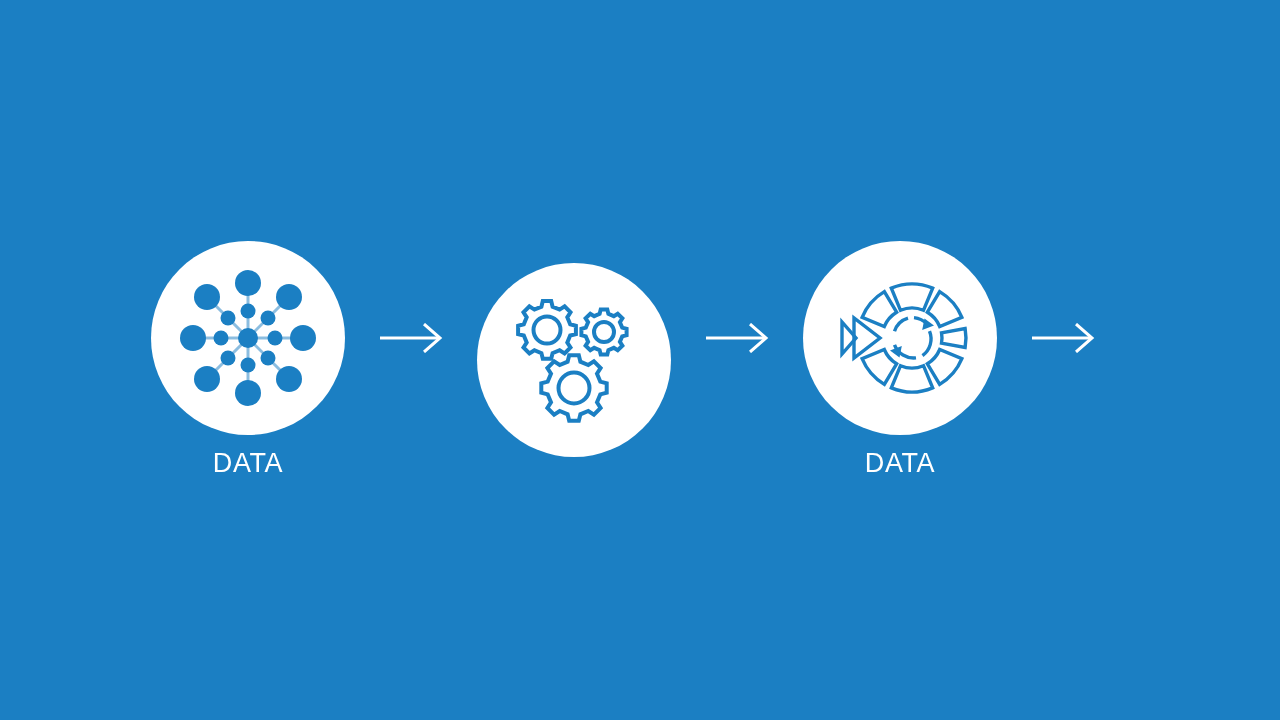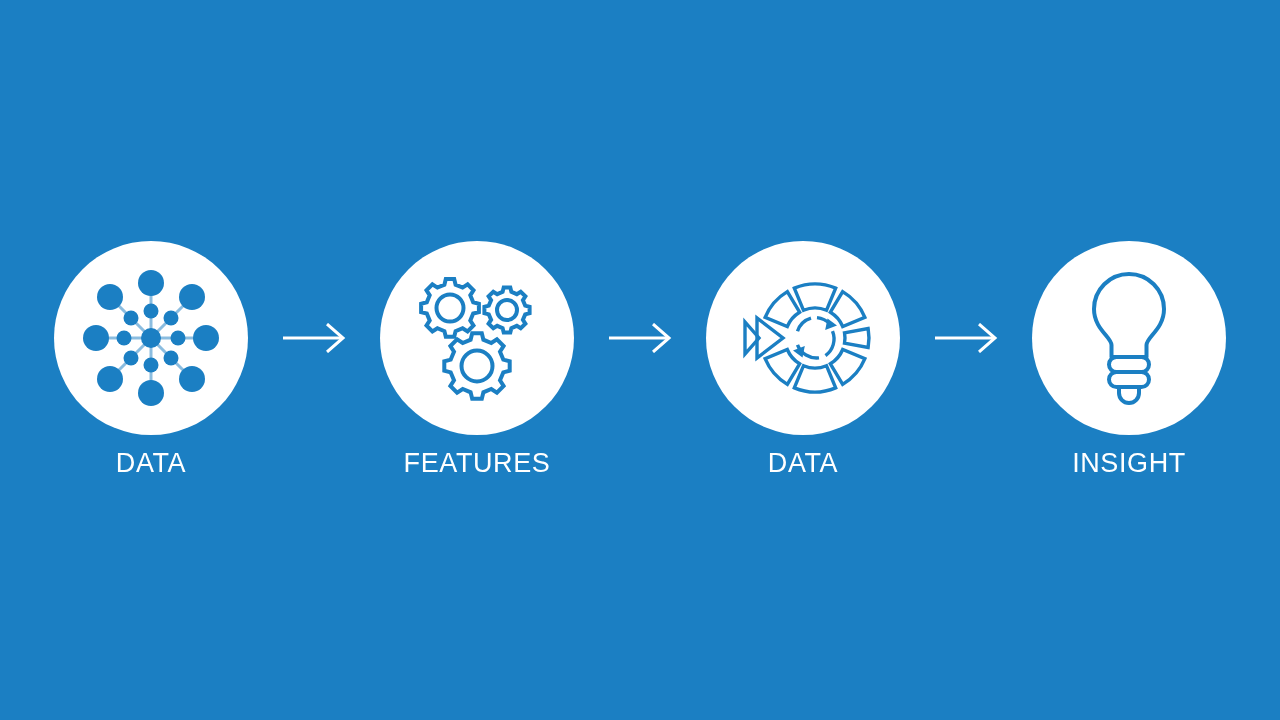--- a/index.html
+++ b/index.html
@@ -145,21 +145,20 @@
               <circle cx="0" cy="0" r="10"></circle>
             </g>
 
             <g transform="translate(68,96)">
               <path d="M -4.8,-35 L 4.8,-35 L 6.4,-28.6 L 14.3,-25.3 L 19.9,-28.9 L 26.6,-22.2 L 23,-16.6 L 26.3,-8.7 L 32.7,-7.1 L 32.7,2.5 L 26.3,4.1 L 23,12 L 26.6,17.6 L 19.9,24.3 L 14.3,20.7 L 6.4,24 L 4.8,30.4 L -4.8,30.4 L -6.4,24 L -14.3,20.7 L -19.9,24.3 L -26.6,17.6 L -23,12 L -26.3,4.1 L -32.7,2.5 L -32.7,-7.1 L -26.3,-8.7 L -23,-16.6 L -26.6,-22.2 L -19.9,-28.9 L -14.3,-25.3 L -6.4,-28.6 Z" transform="translate(0,2.3)"></path>
               <circle cx="0" cy="0" r="15.5"></circle>
             </g>
           </g>
         </svg>
       </div>
-      <div class="stage-label">FEATURES</div>
     </div>
 
     <div class="connector">
       <svg width="66" height="30" viewBox="0 0 66 30">
         <g stroke="#ffffff" stroke-width="3" fill="none" stroke-linecap="butt" stroke-linejoin="miter">
           <line x1="2" y1="15" x2="62" y2="15"></line>
           <polyline points="46,1 62,15 46,29"></polyline>
         </g>
       </svg>
     </div>
@@ -209,31 +208,15 @@
 
     <div class="connector">
       <svg width="66" height="30" viewBox="0 0 66 30">
         <g stroke="#ffffff" stroke-width="3" fill="none" stroke-linecap="butt" stroke-linejoin="miter">
           <line x1="2" y1="15" x2="62" y2="15"></line>
           <polyline points="46,1 62,15 46,29"></polyline>
         </g>
       </svg>
     </div>
 
-    <div class="stage-node">
-      <div class="disc">
-        <svg width="120" height="142" viewBox="0 0 120 142">
-          <g fill="none" stroke="#1b7fc3" stroke-width="4" stroke-linejoin="round" stroke-linecap="round">
-
-            <path d="M 42.5,90 L 42.5,78 C 42.5,70 25,62 25,42 A 35,35 0 0 1 95,42 C 95,62 77.5,70 77.5,78 L 77.5,90 Z"></path>
-
-            <rect x="40" y="90" width="40" height="15" rx="7.5" ry="7.5"></rect>
-            <rect x="40" y="105" width="40" height="15" rx="7.5" ry="7.5"></rect>
-
-            <path d="M 50,120 L 50,126 A 10,10 0 0 0 70,126 L 70,120 Z"></path>
-          </g>
-        </svg>
-      </div>
-      <div class="stage-label">INSIGHT</div>
-    </div>
 
   </div>
 </div>
 
 </body></html>

